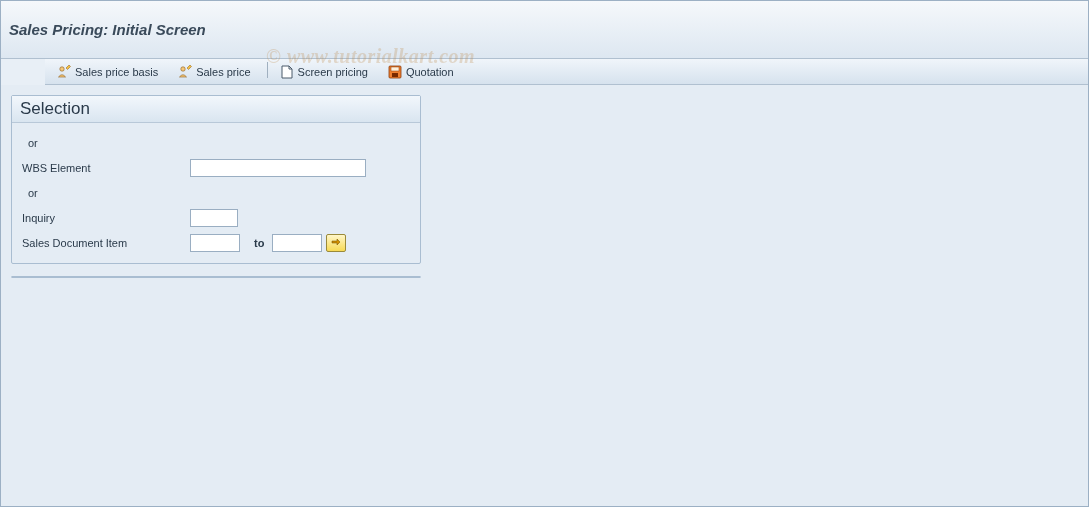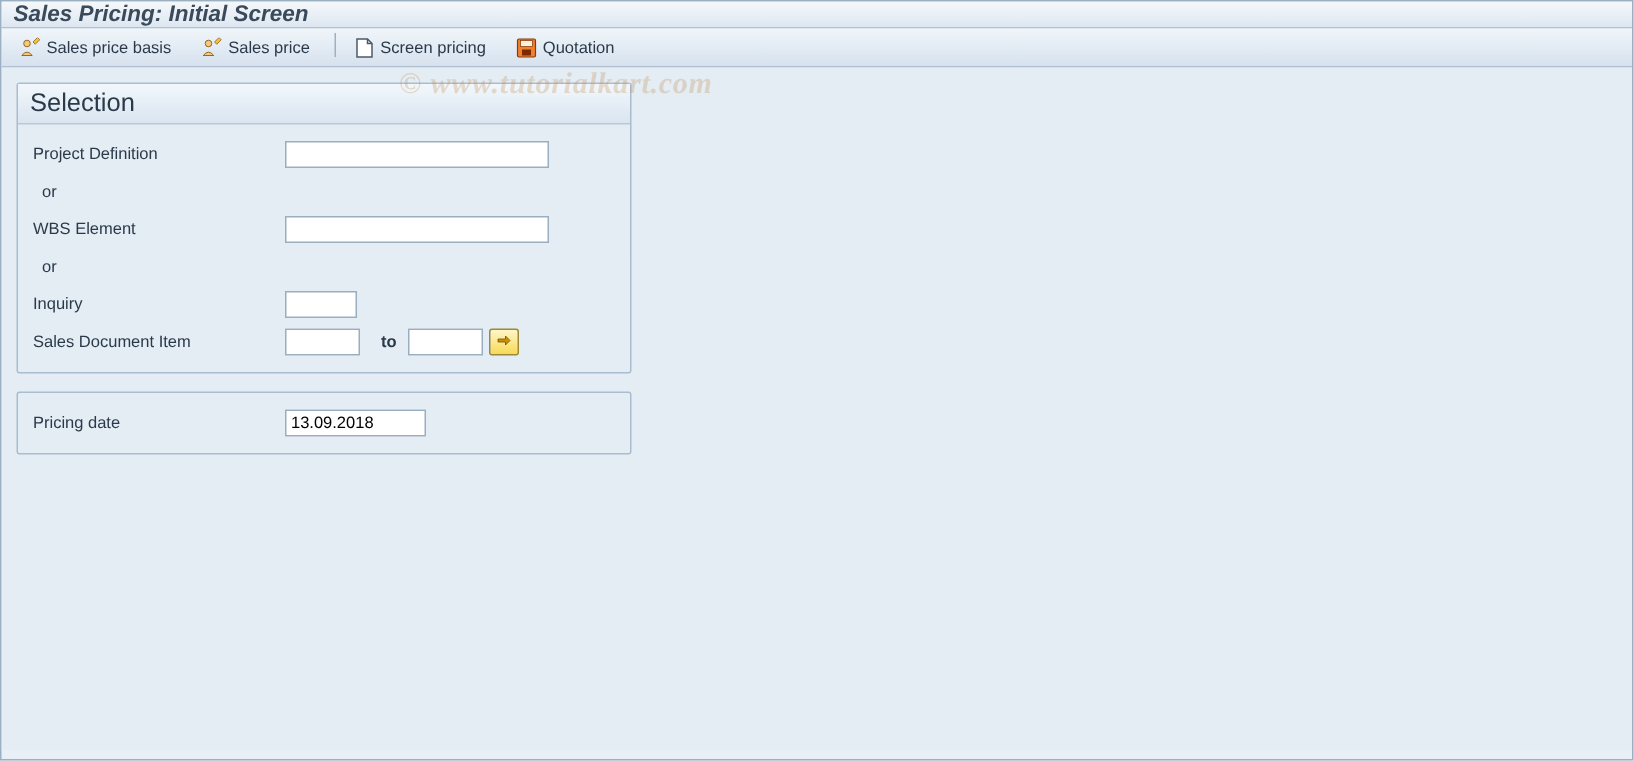--- a/index.html
+++ b/index.html
@@ -9,34 +9,35 @@
       background: #e8eff6;
       width: 1089px;
       height: 507px;
       overflow: hidden;
       border: 1px solid #9cb0c4;
       position: relative;
     }
     .title-bar {
       background: linear-gradient(to bottom, #f5f8fb 0%, #dde7f1 100%);
       border-bottom: 1px solid #b0c0d0;
-      padding: 0 8px;
+      padding: 20px 8px;
     }
     .title-bar h1 {
       font-size: 15px;
       font-weight: bold;
       font-style: italic;
       color: #3a4a5a;
     }
     .toolbar {
       background: linear-gradient(to bottom, #f0f5fa 0%, #d6e2ee 100%);
       border-bottom: 1px solid #b0c0d0;
       padding: 3px 8px;
       display: flex;
       height: 26px;
+      margin-left: 44px;
     }
     .toolbar-item {
       display: inline-flex;
       align-items: center;
       margin-right: 12px;
       cursor: pointer;
       color: #2a3a4a;
       padding: 2px 4px;
       white-space: nowrap;
     }
@@ -185,24 +186,20 @@
   </div>
 
 </div>
 
 <div class="content">
 
   <div class="groupbox">
     <div class="groupbox-title">Selection</div>
     <div class="groupbox-body">
 
-      <div class="form-row">
-        <span class="form-label">Project Definition</span>
-        <input class="sap-input w-wide" value="" style="">
-      </div>
 
       <div class="form-row">
         <span class="or-label">or</span>
       </div>
 
       <div class="form-row">
         <span class="form-label">WBS Element</span>
         <input class="sap-input w-wide" value="" style="">
       </div>
 
@@ -226,24 +223,18 @@
               <path d="M1 4 H6 V2 L9 5 L6 8 V6 H1 Z" fill="#d29000" stroke="#6b4a00" stroke-width="0.5"></path>
             </svg>
           </span>
         </span>
       </div>
 
     </div>
   </div>
 
   <div class="groupbox">
-    <div class="groupbox-body">
-      <div class="form-row">
-        <span class="form-label">Pricing date</span>
-        <input class="sap-input w-date" value="13.09.2018" style="">
-      </div>
-    </div>
   </div>
 
 
 </div>
 
 <div class="watermark">© www.tutorialkart.com</div>
 
 </body></html>

